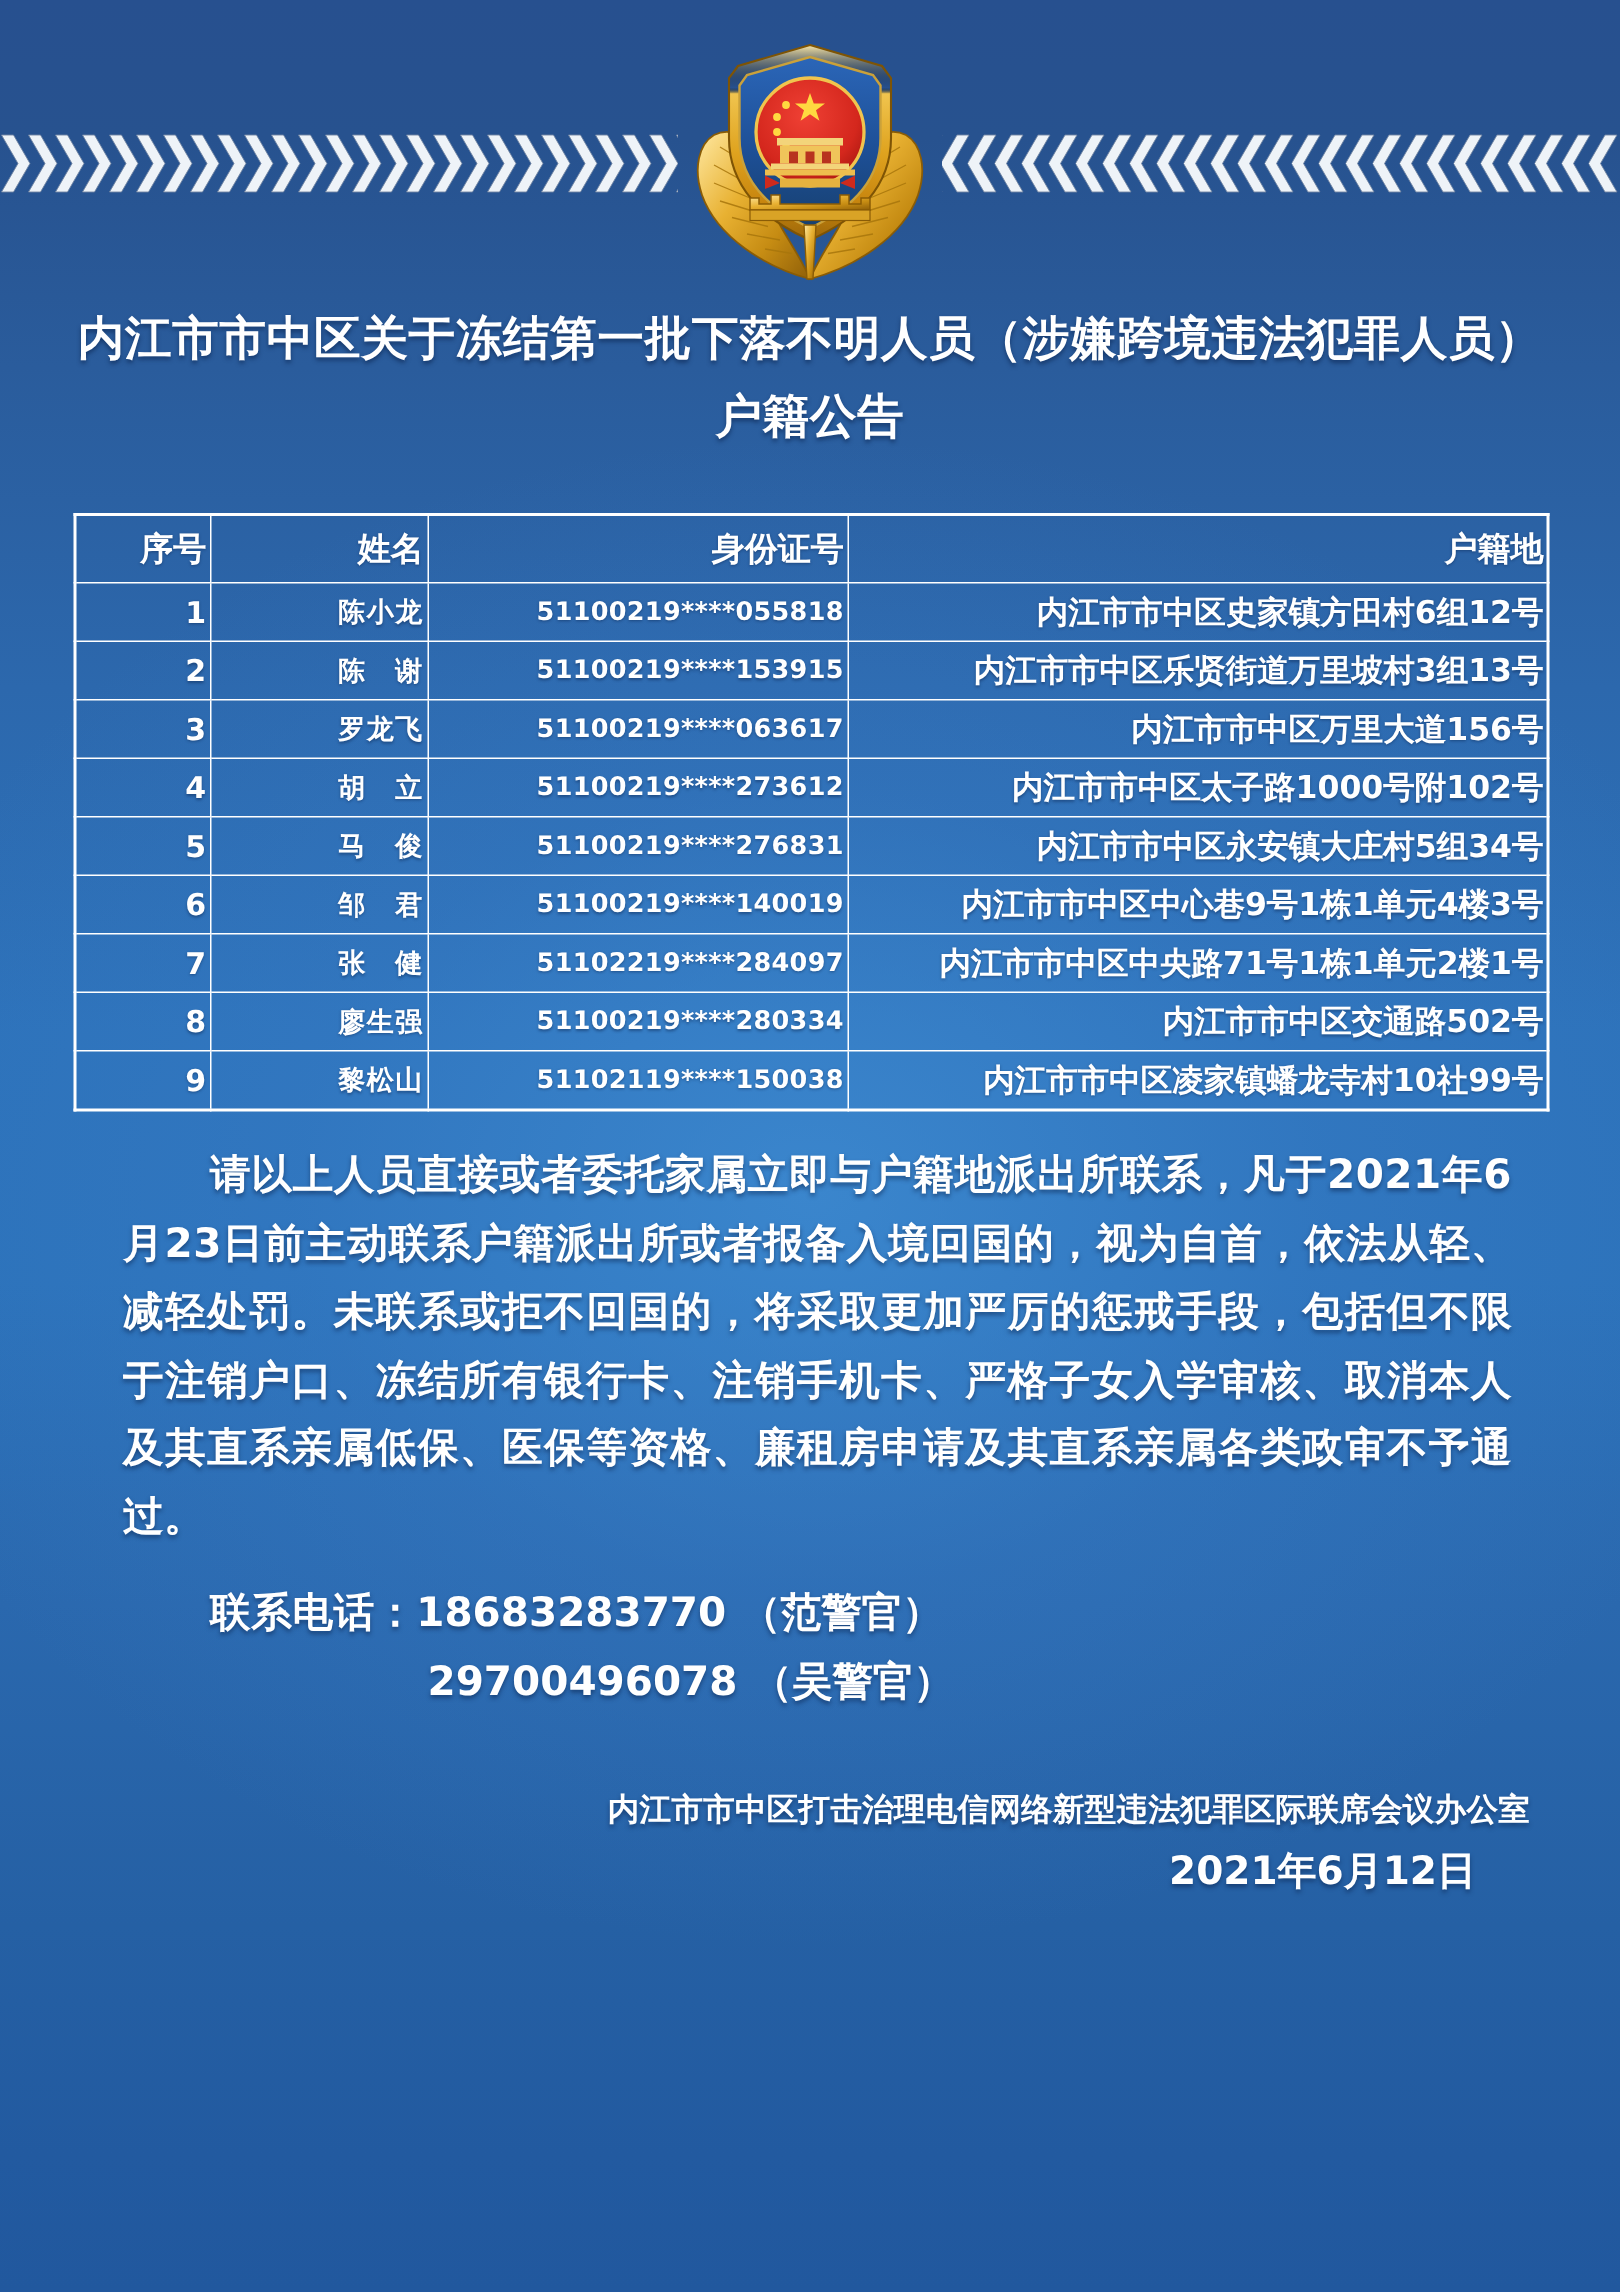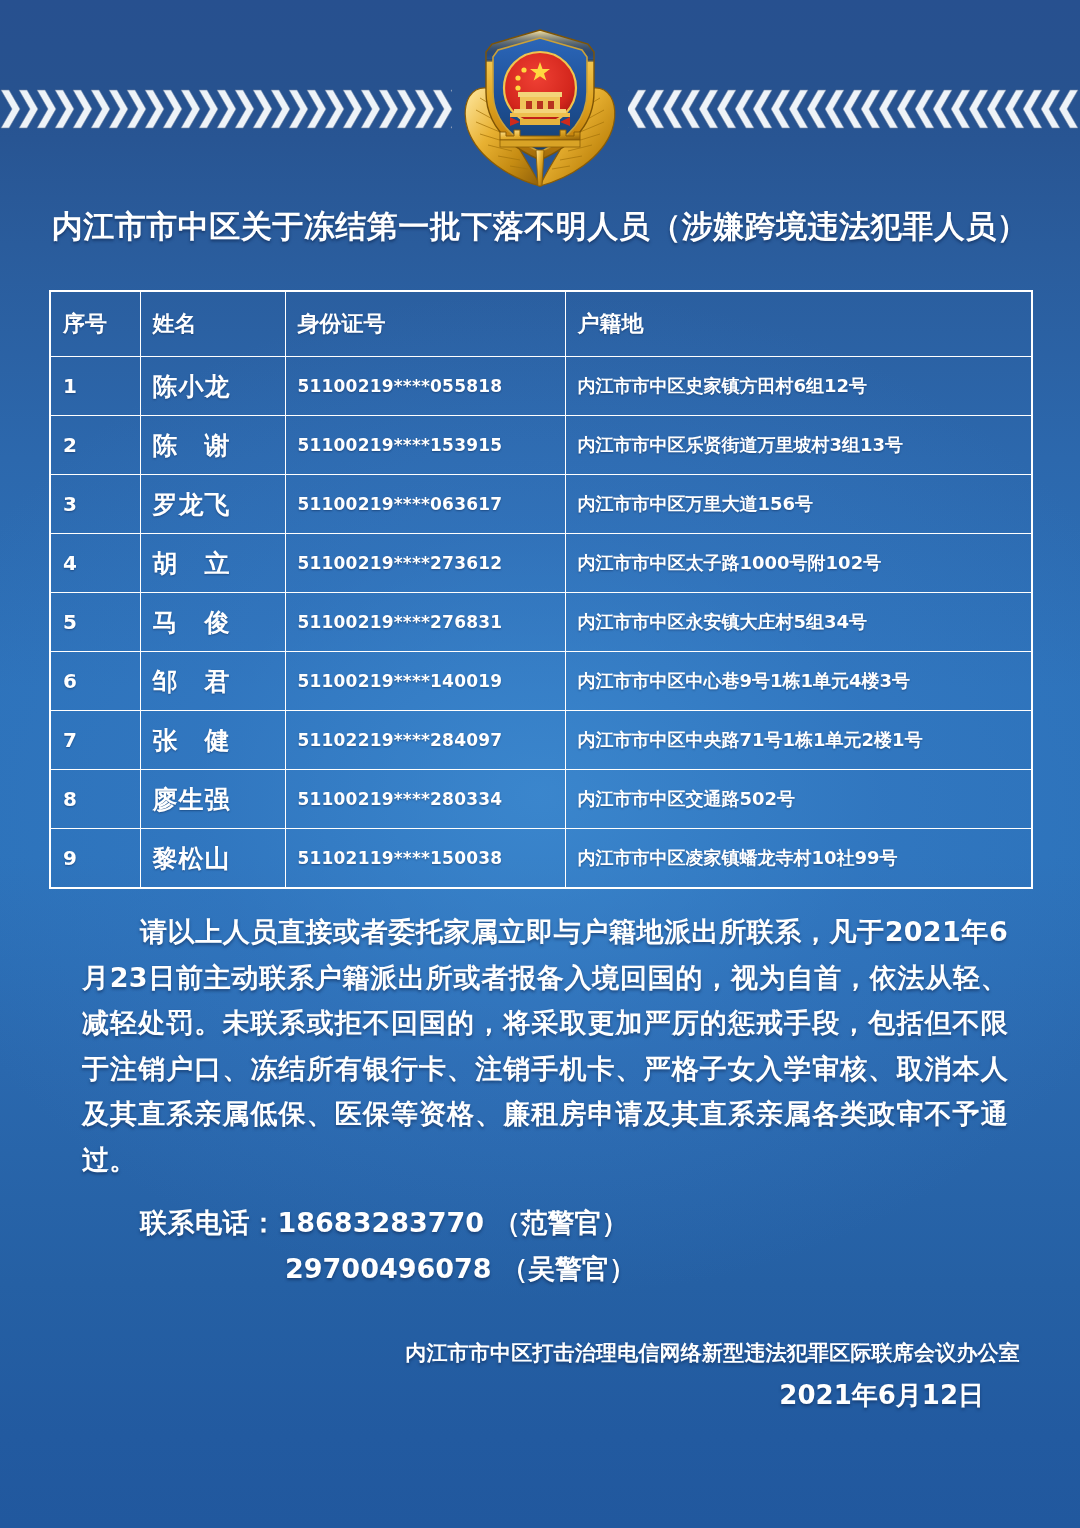--- a/index.html
+++ b/index.html
@@ -127,40 +127,40 @@
   }
   table.roster {
     width: 982px;
     border-collapse: collapse;
     table-layout: fixed;
     border: 2px solid #ffffff;
   }
   table.roster td, table.roster th {
     border: 1px solid #ffffff;
     color: #ffffff;
-    text-align: left;
+    text-align: right;
     font-weight: bold;
     text-shadow: 0 1px 2px rgba(8,30,70,0.45);
     background: transparent;
-    padding: 12px;
+    padding: 2px;
     height: 34px;
     overflow: hidden;
     white-space: nowrap;
   }
   table.roster th {
     font-size: 22px;
     height: 40px;
   }
   table.roster td {
-    font-size: 25px;
+    font-size: 18px;
   }
   table.roster td.c-idx  { font-size: 20px; }
   table.roster td.c-name { letter-spacing: 1px; }
   table.roster td.c-id   { font-size: 17px; letter-spacing: 0.2px; }
-  table.roster td.c-addr { font-size: 18px; }
+  table.roster td.c-addr { font-size: 21px; }
 
   col.w-idx  { width: 90px; }
   col.w-name { width: 145px; }
   col.w-id   { width: 280px; }
   col.w-addr { width: 467px; }
 
   
   #contacts {
     margin: 18px 0 0 0;
     padding: 0 0 0 140px;
@@ -569,20 +569,21 @@
 
         <path d="M88 132 L96 132 L94 168 L90 168 Z" fill="url(#gGold2)" stroke="#8a5c06" stroke-width="0.9"></path>
       </svg>
     </div>
   </div>
 
   <div id="content">
 
     <h1 class="doc-title">
       <span>内江市市中区关于冻结第一批下落不明人员（涉嫌跨境违法犯罪人员）</span>
+      <span class="line2">户籍公告</span>
     </h1>
 
 
     <div id="table-wrap">
       <table class="roster">
         <colgroup>
           <col class="w-idx">
             <col class="w-name">
             <col class="w-id">
             <col class="w-addr">

